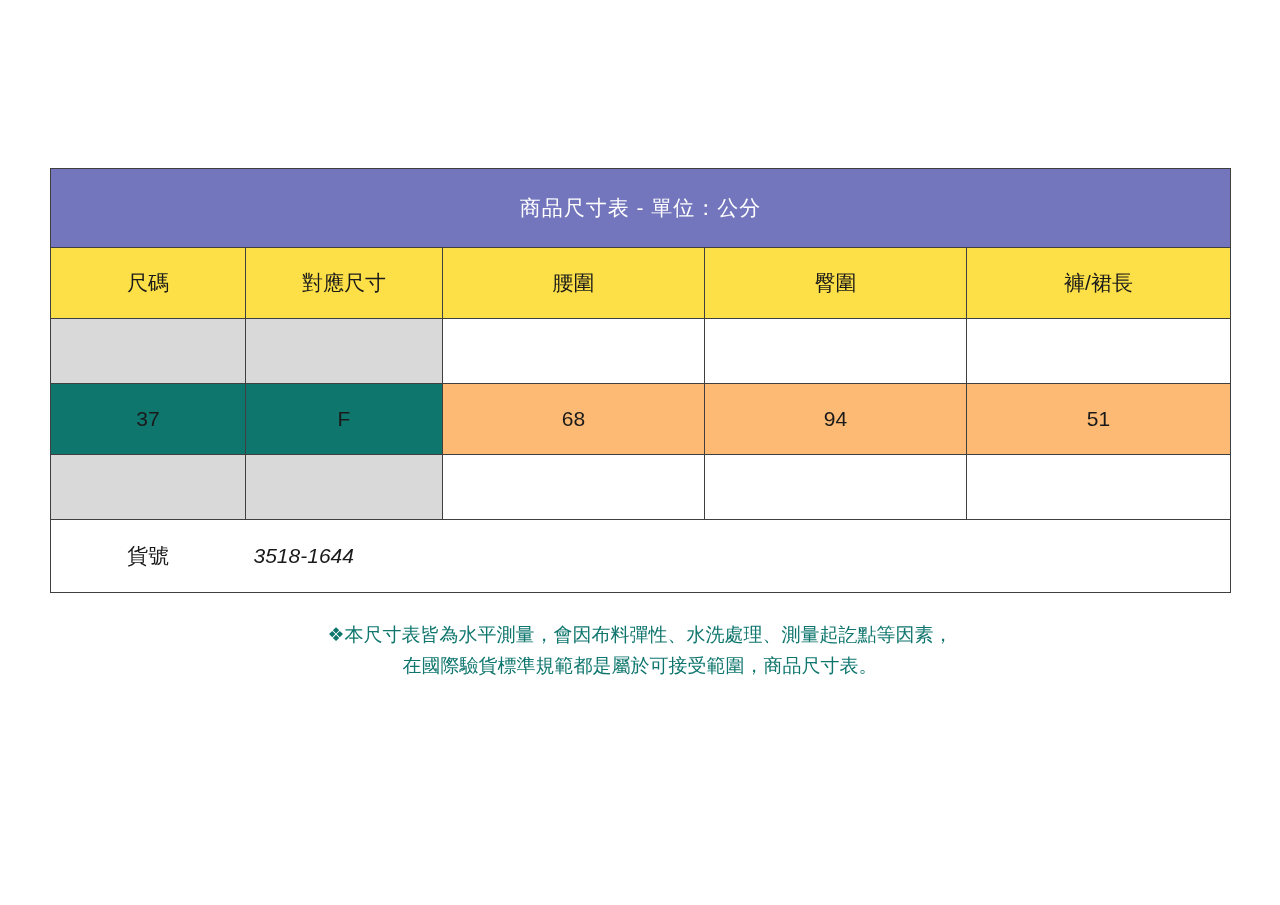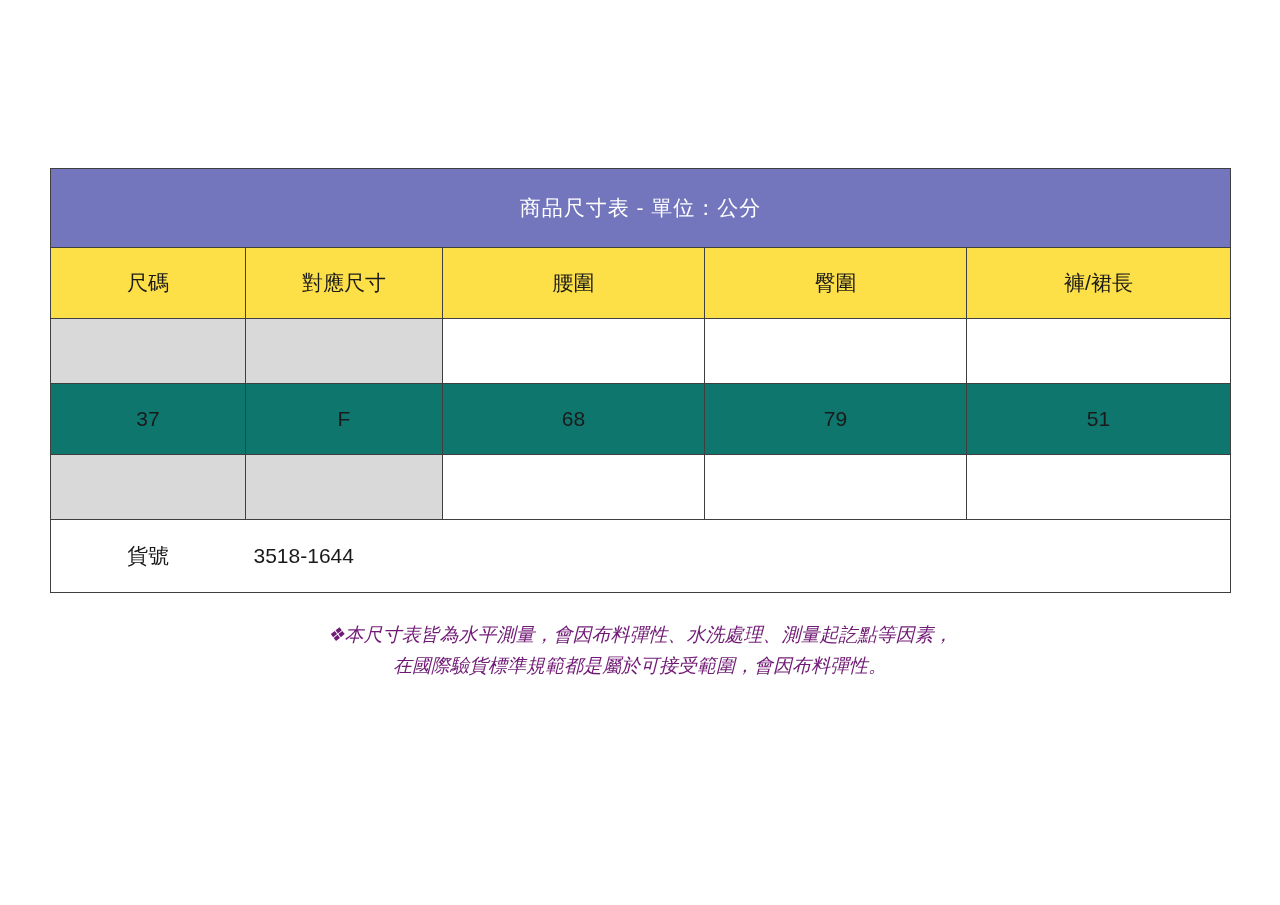--- a/index.html
+++ b/index.html
@@ -54,21 +54,21 @@
   }
 
   .header-row td {
     background: #fde047;
     height: 70px;
     font-size: 22px;
   }
 
   .data-row td {
     height: 70px;
-    background: #0f766e;
+    background: #fdba74;
     font-size: 21px;
   }
 
   .data-row td.shaded {
     background: #0f766e;
   }
 
   .blank-row td {
     height: 64px;
     background: #ffffff;
@@ -99,22 +99,21 @@
   }
 
   .notes {
     position: absolute;
     left: 0;
     top: 620px;
     width: 1280px;
     text-align: center;
     font-size: 19px;
     line-height: 1.62;
-    color: #701a75;
-    font-style: italic;
+    color: #0f766e;
   }
   .notes div {
     white-space: nowrap;
   }
 </style>
 </head>
 <body>
 
 <div class="page">
 
@@ -142,39 +141,39 @@
           <td class="shaded"></td>
           <td class="shaded"></td>
           <td></td>
           <td></td>
           <td></td>
         </tr>
         <tr class="data-row">
           <td class="shaded">37</td>
           <td class="shaded">F</td>
           <td>68</td>
-          <td>79</td>
+          <td>94</td>
           <td>51</td>
         </tr>
         <tr class="blank-row">
           <td class="shaded"></td>
           <td class="shaded"></td>
           <td></td>
           <td></td>
           <td></td>
         </tr>
         <tr class="footer-row">
           <td class="no-right-border">貨號</td>
-          <td class="no-left-border no-right-border" style="text-align:left;padding-left:8px;">3518-1644</td>
+          <td class="no-left-border no-right-border" style="text-align:left;padding-left:8px;font-style:italic;">3518-1644</td>
           <td class="no-both-border"></td>
           <td class="no-both-border"></td>
           <td class="no-left-border"></td>
         </tr>
       </tbody>
     </table>
   </div>
 
   <div class="notes">
     <div>❖本尺寸表皆為水平測量，會因布料彈性、水洗處理、測量起訖點等因素，</div>
-    <div>在國際驗貨標準規範都是屬於可接受範圍，會因布料彈性。</div>
+    <div>在國際驗貨標準規範都是屬於可接受範圍，商品尺寸表。</div>
   </div>
 
 </div>
 
 </body></html>

